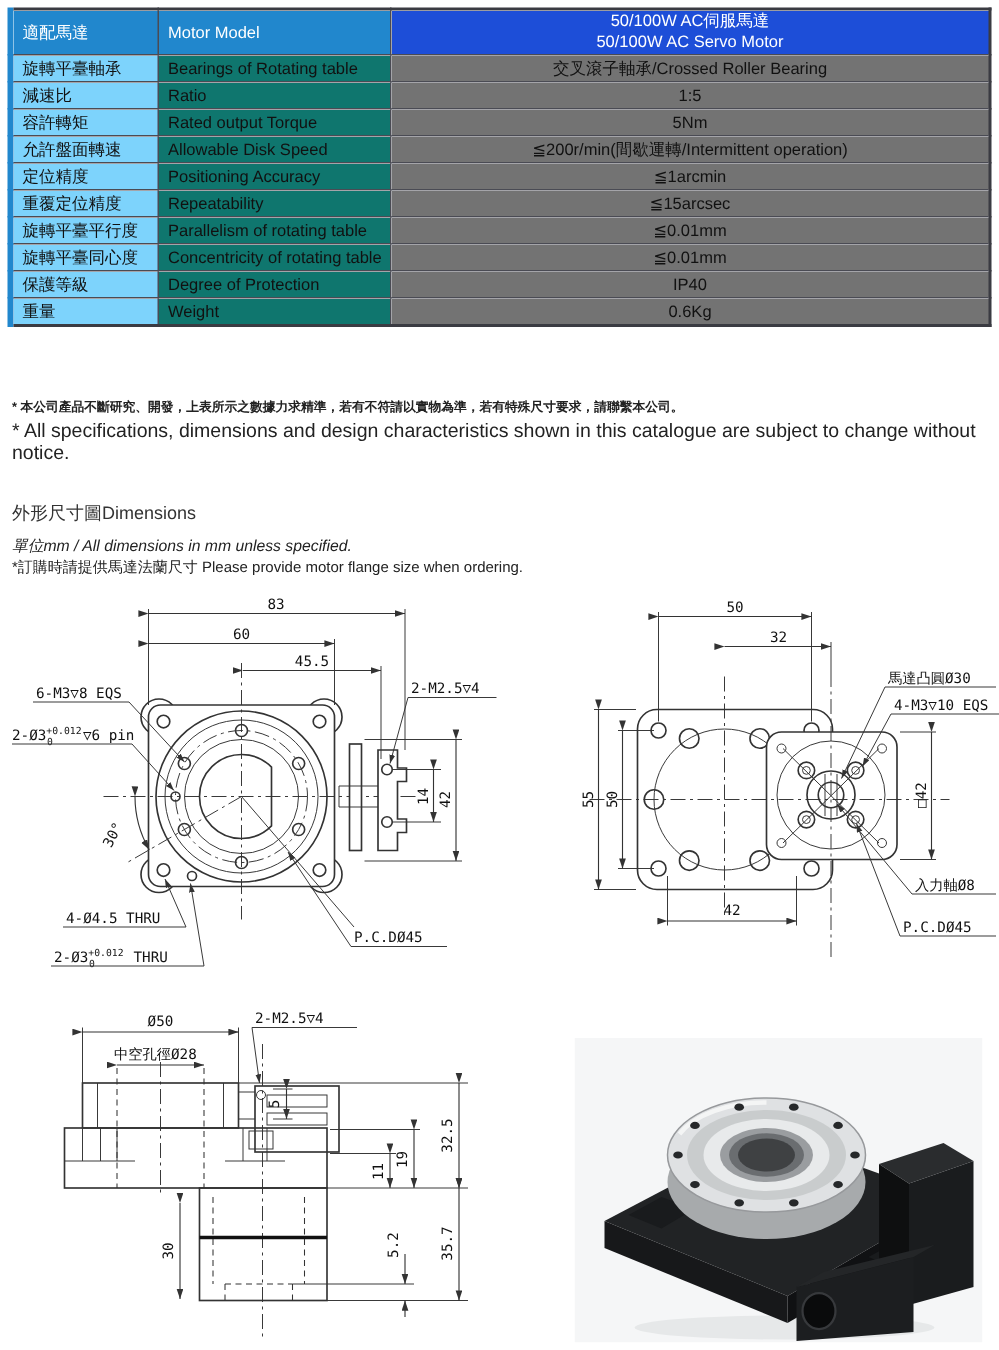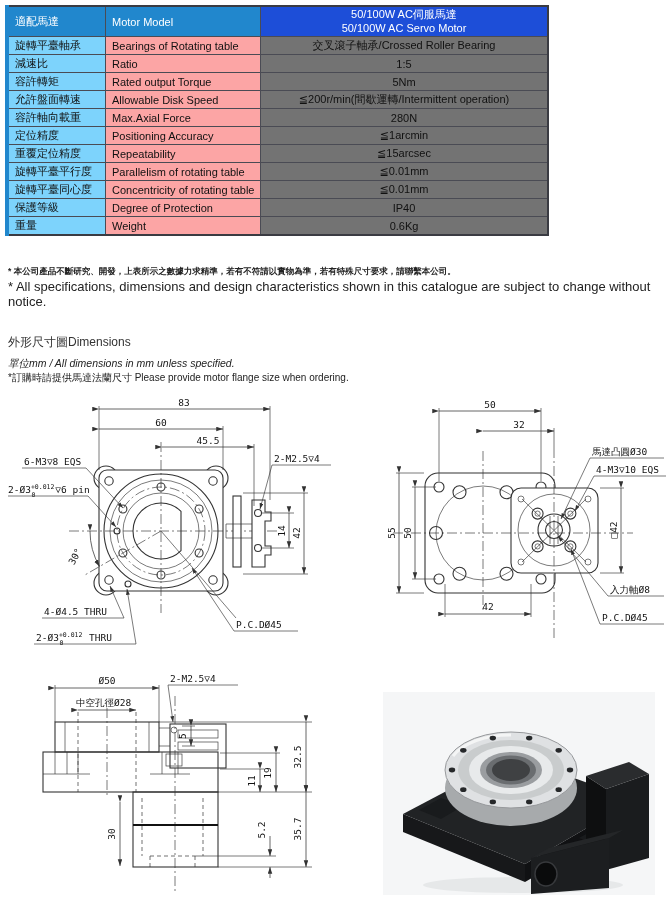--- a/index.html
+++ b/index.html
@@ -1,25 +1,25 @@
 <!DOCTYPE html>
 <html><head>
 <meta charset="utf-8">
 <style>
   html,body{margin:0;padding:0;background:#fff;}
   .page{position:relative;width:666px;height:900px;background:#fff;overflow:hidden;
         font-family:"Liberation Sans",sans-serif;color:#111;}
   
-  .spec-table{position:absolute;left:5px;top:5px;width:544px;border-collapse:collapse;
+  .spec-table{position:absolute;left:5px;top:5px;width:656px;border-collapse:collapse;
               border:2px solid #3a3b42;border-left:4px solid #2187cd;table-layout:fixed;}
   .spec-table td{border:1px solid #4a4b54;font-size:11px;padding:0 6px;height:17px;
                  overflow:hidden;white-space:nowrap;}
   .spec-table tr.hdr td{background:#1d4ed8;color:#fff;height:29px;}
   .spec-table td.c1{width:84px;background:#7dd3fc;}
-  .spec-table td.c2{width:142px;background:#fca5a5;}
+  .spec-table td.c2{width:142px;background:#0f766e;}
   .spec-table td.c3{text-align:center;background:#737373;}
   .hdr .c1,.hdr .c2{background:#2187cd !important;}
   .hdr .c3{line-height:1.25;}
   
   .note-zh{position:absolute;left:8px;top:266px;font-size:8.5px;font-weight:bold;color:#222;}
   .note-en{position:absolute;left:8px;top:279px;font-size:13px;color:#222;}
   
   .dim-title{position:absolute;left:8px;top:334px;font-size:12px;color:#333;}
   .dim-note1{position:absolute;left:8px;top:357px;font-size:10.5px;color:#222;font-style:italic;}
   .dim-note2{position:absolute;left:8px;top:371px;font-size:10px;color:#222;}
@@ -61,25 +61,20 @@
         </tr>
     <tr>
           <td class="c1">容許轉矩</td>
           <td class="c2">Rated output Torque</td>
           <td class="c3">5Nm</td>
         </tr>
     <tr>
           <td class="c1">允許盤面轉速</td>
           <td class="c2">Allowable Disk Speed</td>
           <td class="c3">≦200r/min(間歇運轉/Intermittent operation)</td>
-        </tr>
-    <tr>
-          <td class="c1">容許軸向載重</td>
-          <td class="c2">Max.Axial Force</td>
-          <td class="c3">280N</td>
         </tr>
     <tr>
           <td class="c1">定位精度</td>
           <td class="c2">Positioning Accuracy</td>
           <td class="c3">≦1arcmin</td>
         </tr>
     <tr>
           <td class="c1">重覆定位精度</td>
           <td class="c2">Repeatability</td>
           <td class="c3">≦15arcsec</td>

